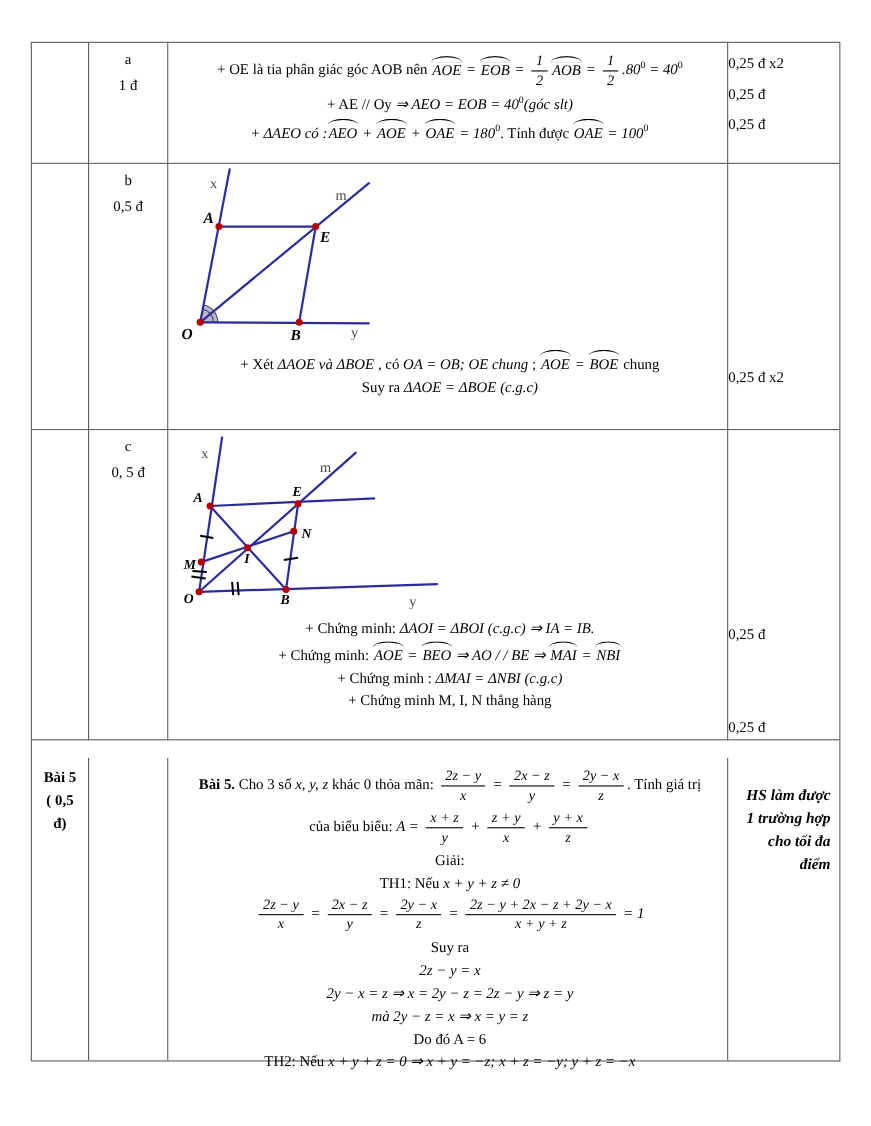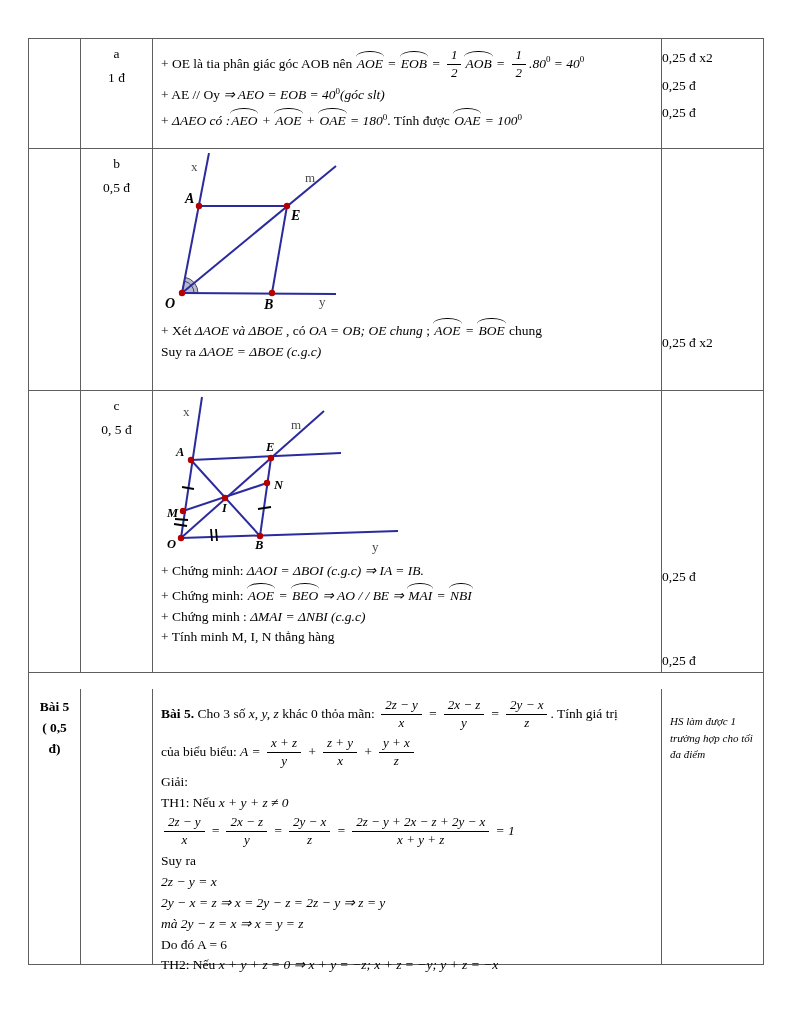--- a/index.html
+++ b/index.html
@@ -17,21 +17,21 @@
   .cell { position:relative; border-right:1px solid #5e5e5e; border-bottom:1px solid #5e5e5e; box-sizing:border-box; }
   .cell.lastcol { border-right:none; }
   .cell.lastrow { border-bottom:none;margin-top:16px; }
 
   .partcell { text-align:center; padding-top:7px; font-size:13.5px; }
   .partcell .plabel { margin-bottom:8px; }
 
   .bai5cell { text-align:center; padding-top:8px; font-weight:bold; font-size:13.5px; line-height:1.55; }
 
   .content { padding:4px 4px 0 8px; font-size:13.5px; }
-  .line { margin:3px 0; line-height:1.32; }
+  .line { margin:3px 0; line-height:1.32;text-align:center; }
   .line.tall { margin:4px 0; }
 
   .math { font-style:italic; }
   .boldtext { font-weight:bold; }
 
   .hat { position:relative; display:inline-block; padding:4px 1px 0 1px; }
   .hat::after {
     content:""; position:absolute; left:0; right:0; top:0; height:5px;
     border-top:1.4px solid #000;
     border-radius:50% 50% 0 0 / 100% 100% 0 0;
@@ -44,22 +44,22 @@
   .frac .num { border-bottom:1px solid #000; padding:0 4px 1px 4px; }
   .frac .den { padding-top:1px; }
 
   sup { font-size:9px; line-height:0; }
 
   .ptscell { font-size:13.5px; text-align:left; }
   .pt { position:absolute; left:0; width:100%; white-space:nowrap; }
 
   .notecell .note {
     position:absolute; top:24px; left:0; width:100%;
-    font-weight:normal; font-style:italic; text-align:left;
-    font-size:11px; line-height:1.5; padding:0 8px; box-sizing:border-box;
+    font-weight:bold; font-style:italic; text-align:right;
+    font-size:14px; line-height:1.5; padding:0 8px; box-sizing:border-box;
   }
 
   svg { display:block; }
   svg text { font-family:"Liberation Serif", serif; }
   .axislabel { font-size:13px; fill:#4a4a4a; }
   .ptlabel { font-size:14px; font-weight:bold; font-style:italic; fill:#000; }
   .ptlabel.sm { font-size:12.5px; }
 </style>
 </head>
 <body>
@@ -166,21 +166,21 @@
       <text x="118" y="94" class="ptlabel sm">N</text>
       <text x="11" y="122" class="ptlabel sm">M</text>
       <text x="66" y="117" class="ptlabel sm">I</text>
       <text x="11" y="153" class="ptlabel sm">O</text>
       <text x="99" y="154" class="ptlabel sm">B</text>
     </svg>
     <div style="padding-left:5px">
       <div class="line"><span>+ Chứng minh: </span><span class="math">ΔAOI = ΔBOI (c.g.c) ⇒ IA = IB.</span></div>
       <div class="line"><span>+ Chứng minh: </span><span class="math hat">AOE</span><span class="math"> = </span><span class="math hat">BEO</span><span class="math"> ⇒ AO / / BE ⇒ </span><span class="math hat">MAI</span><span class="math"> = </span><span class="math hat">NBI</span></div>
       <div class="line"><span>+ Chứng minh : </span><span class="math">ΔMAI = ΔNBI (c.g.c)</span></div>
-      <div class="line"><span>+ Tính minh M, I, N thẳng hàng</span></div>
+      <div class="line"><span>+ Chứng minh M, I, N thẳng hàng</span></div>
     </div>
   </div>
   <div class="cell lastcol ptscell">
     <div class="pt" style="top:178px">0,25 đ</div>
     <div class="pt" style="top:262px">0,25 đ</div>
   </div>
 
   <div class="cell lastrow bai5cell">
     <div>Bài 5</div>
     <div>( 0,5</div>

